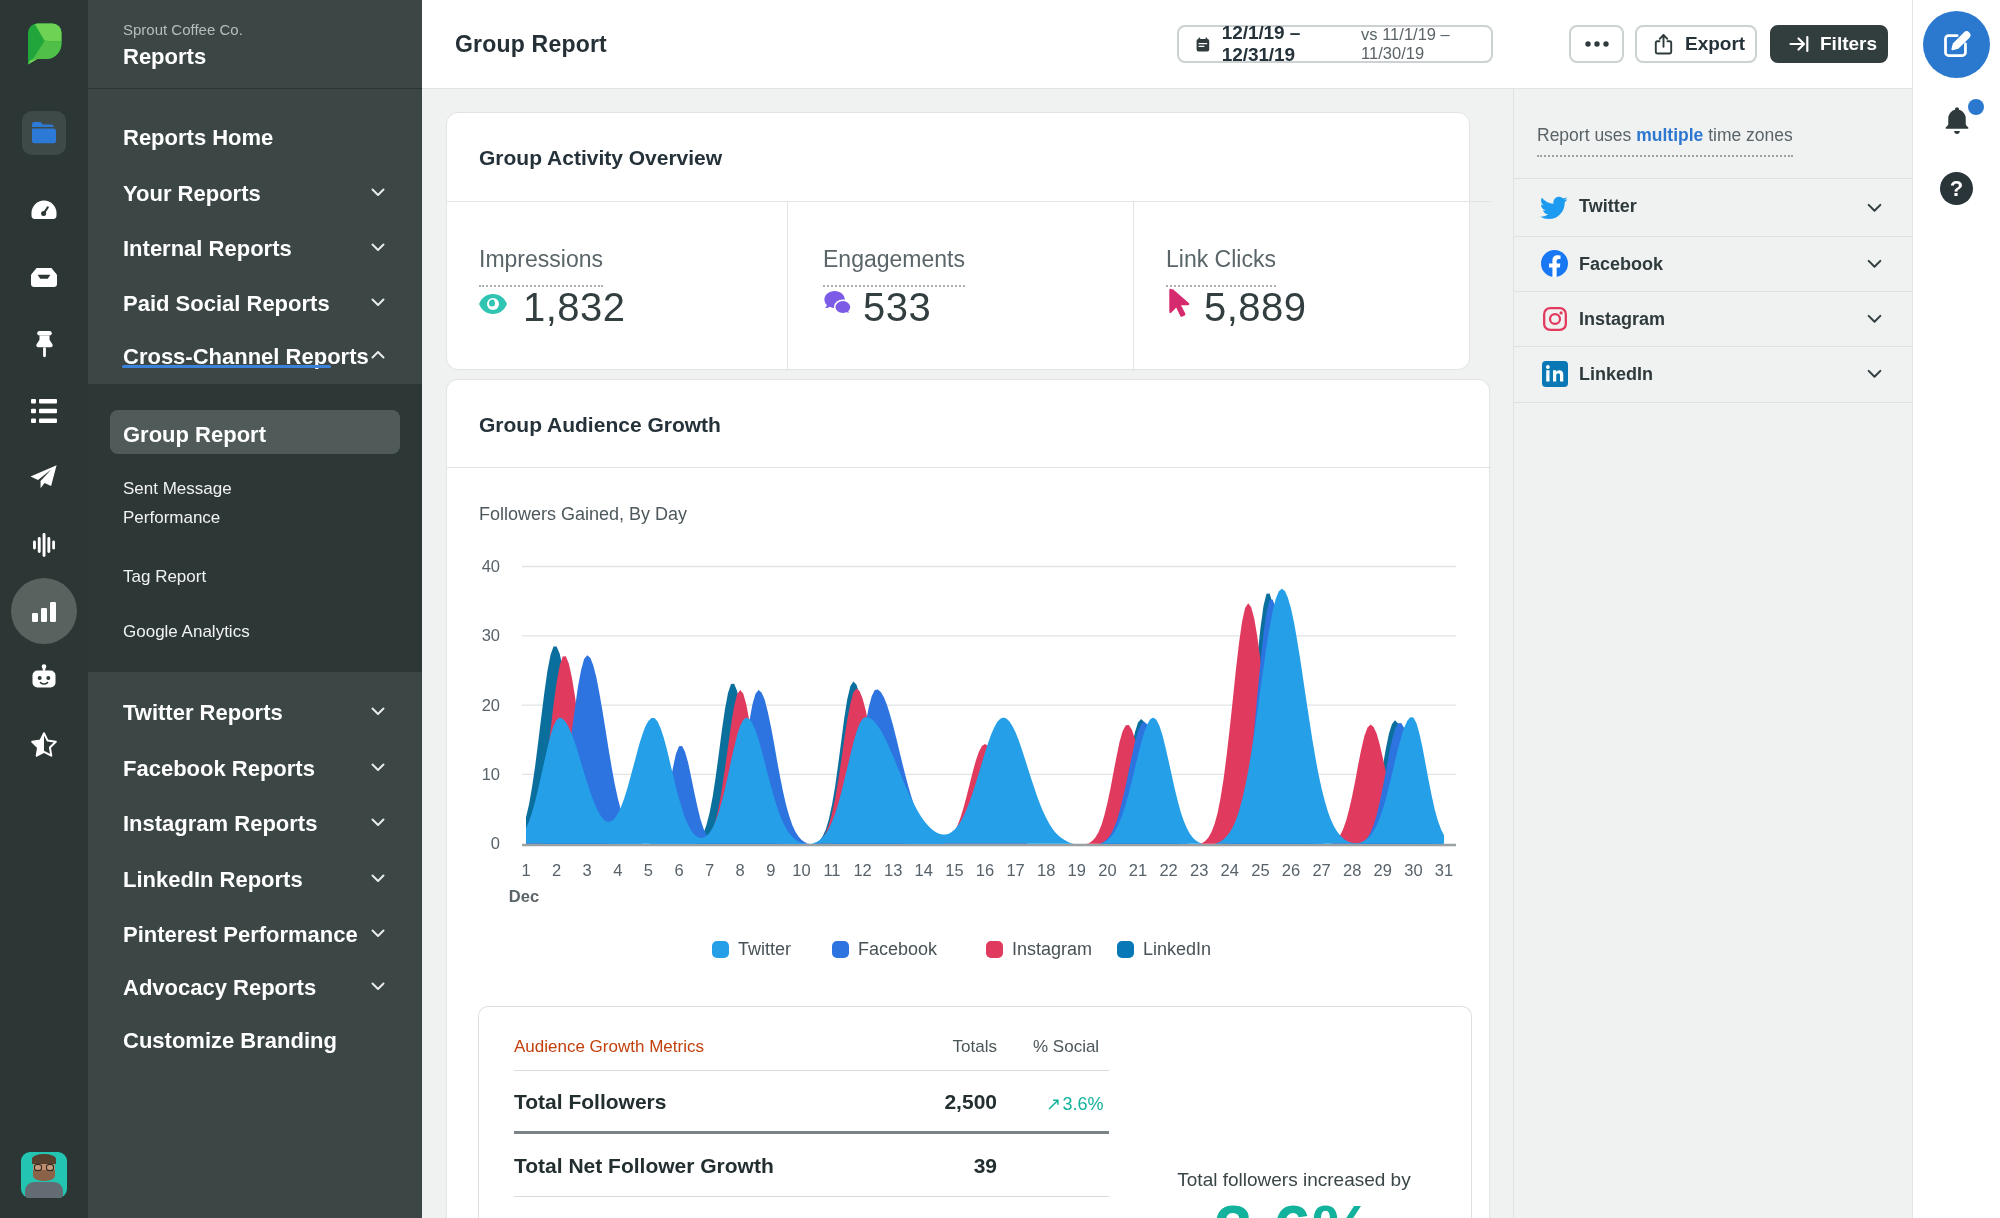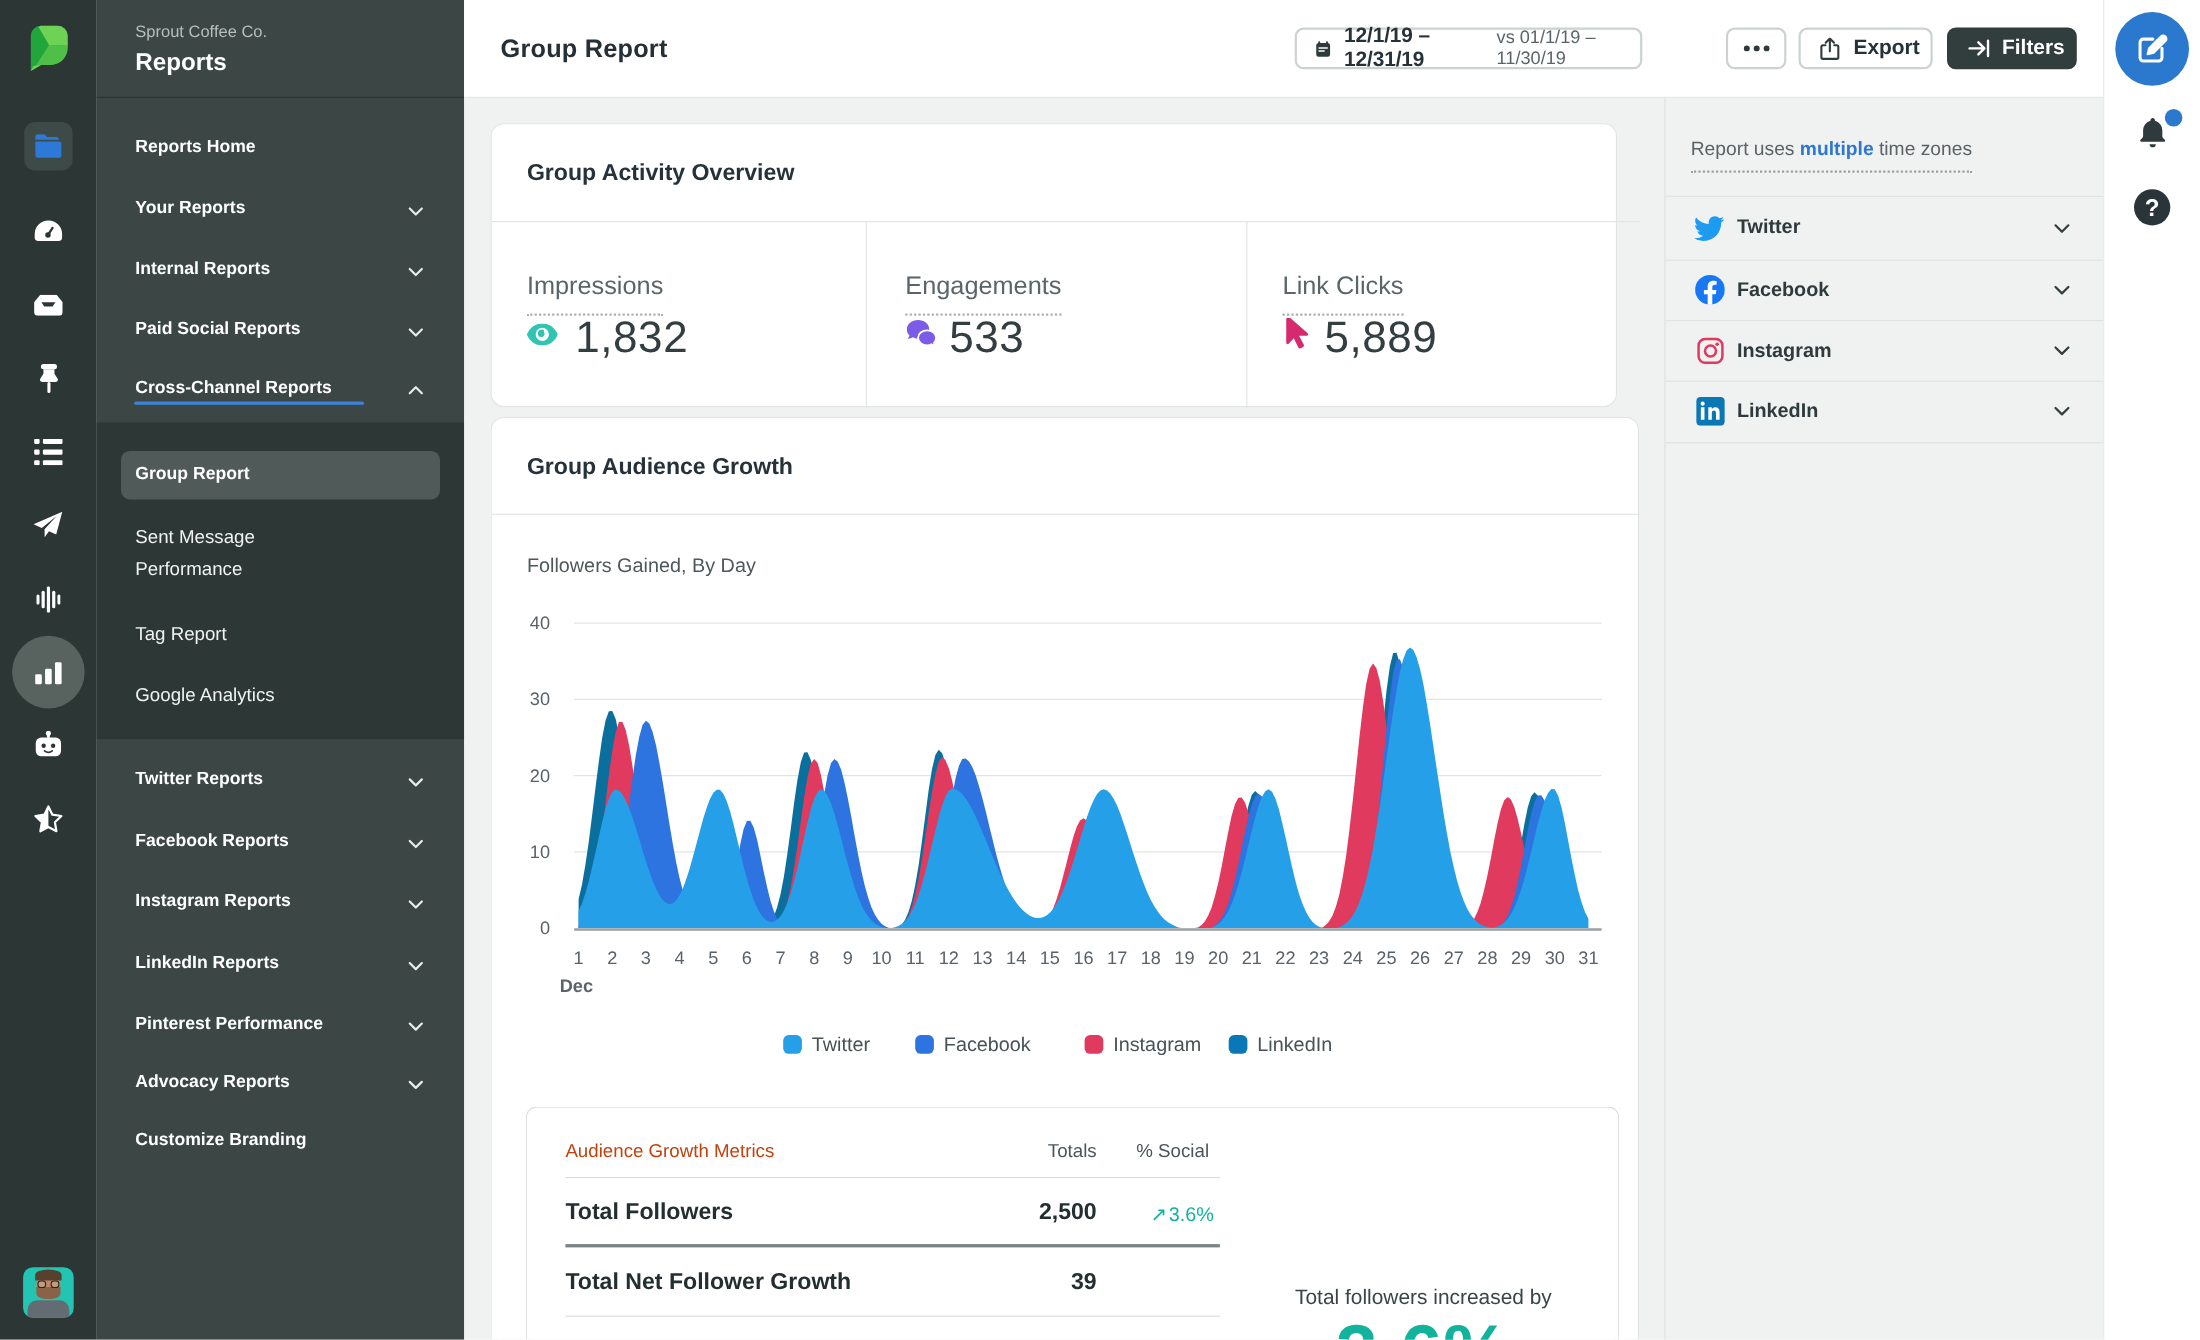--- a/index.html
+++ b/index.html
@@ -5,21 +5,21 @@
 html,body{width:2000px;height:1218px;overflow:hidden;font-family:"Liberation Sans",sans-serif;background:#fff;position:relative}
 .abs{position:absolute}
 
 #rail{left:0;top:0;width:88px;height:1218px;background:#2c3635}
 
 #sidebar{left:88px;top:0;width:334px;height:1218px;background:#3b4645}
 #subpanel{position:absolute;left:0;top:384px;width:334px;height:288px;background:#2d3836}
 #sbhead{position:absolute;left:0;top:0;width:334px;height:89px;border-bottom:1px solid #2a3433}
 .sb-co{position:absolute;left:35px;top:21px;font-size:15px;color:#b7bebd}
 .sb-title{position:absolute;left:35px;top:44px;font-size:22px;font-weight:bold;color:#fff}
-.mi{position:absolute;left:35px;font-size:16px;font-weight:bold;color:#fff;white-space:nowrap}
+.mi{position:absolute;left:35px;font-size:22px;font-weight:bold;color:#fff;white-space:nowrap}
 .mi2{position:absolute;left:35px;font-size:17px;color:#f0f2f2;white-space:nowrap}
 .chev{position:absolute;left:282px;width:16px;height:16px}
 .sel{position:absolute;left:22px;top:410px;width:290px;height:44px;background:#505b59;border-radius:8px}
 #ccund{position:absolute;left:34px;top:365px;width:209px;height:3px;background:#3b82dc;border-radius:2px}
 
 #mainbg{left:422px;top:0;width:1490px;height:1218px;background:#f0f1f1}
 #tophead{left:422px;top:0;width:1490px;height:89px;background:#fff;border-bottom:1px solid #e2e4e4}
 #pgtitle{left:455px;top:31px;font-size:23px;font-weight:bold;color:#243036;letter-spacing:.2px}
 .btn{position:absolute;top:25px;height:38px;border:2px solid #ccd1d1;border-radius:8px;background:#fff;display:flex;align-items:center}
 
@@ -181,21 +181,21 @@
 <div class="abs" id="mainbg"></div>
 <div class="abs" id="tophead"></div>
 <div class="abs" id="pgtitle">Group Report</div>
 <div class="btn" style="left:1177px;width:316px">
   <svg style="margin-left:16px" width="19" height="19" viewBox="0 0 20 20">
       <path fill="#2e3a3c" d="M5.5 1.2c.62 0 1.1.5 1.1 1.1v.7h6.8v-.7a1.1 1.1 0 1 1 2.2 0v.72A2.6 2.6 0 0 1 18 5.6v10.8a2.6 2.6 0 0 1-2.6 2.6H4.6A2.6 2.6 0 0 1 2 16.4V5.6a2.6 2.6 0 0 1 2.4-2.58V2.3c0-.6.48-1.1 1.1-1.1z"></path>
       <rect x="4.4" y="8.1" width="11.2" height="1.7" rx=".8" fill="#fff"></rect>
       <rect x="4.4" y="11.5" width="7.6" height="1.7" rx=".8" fill="#fff"></rect>
     </svg>
   <span style="margin-left:11px;font-size:19px;font-weight:bold;color:#25323a;letter-spacing:-0.1px">12/1/19 – 12/31/19</span>
-  <span style="margin-left:9px;font-size:16.5px;color:#5a6468">vs 01/1/19 – 11/30/19</span>
+  <span style="margin-left:9px;font-size:16.5px;color:#5a6468">vs 11/1/19 – 11/30/19</span>
 </div>
 <div class="btn" style="left:1569px;width:55px;justify-content:center">
   <svg width="24" height="6" viewBox="0 0 24 6">
       <circle cx="3" cy="3" r="2.7" fill="#2e3a3c"></circle>
       <circle cx="12" cy="3" r="2.7" fill="#2e3a3c"></circle>
       <circle cx="21" cy="3" r="2.7" fill="#2e3a3c"></circle>
     </svg>
 </div>
 <div class="btn" style="left:1635px;width:122px">
   <svg style="margin-left:17px" width="19" height="21" viewBox="0 0 19 21" fill="none" stroke="#2e3a3c" stroke-width="1.9" stroke-linecap="round" stroke-linejoin="round">

